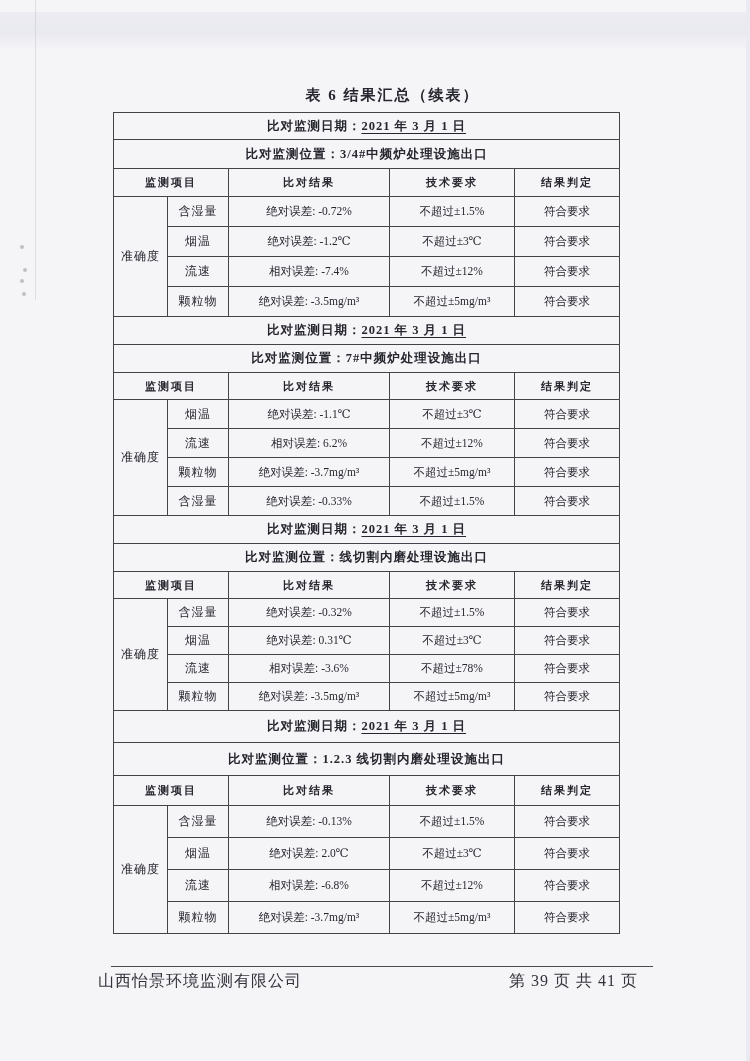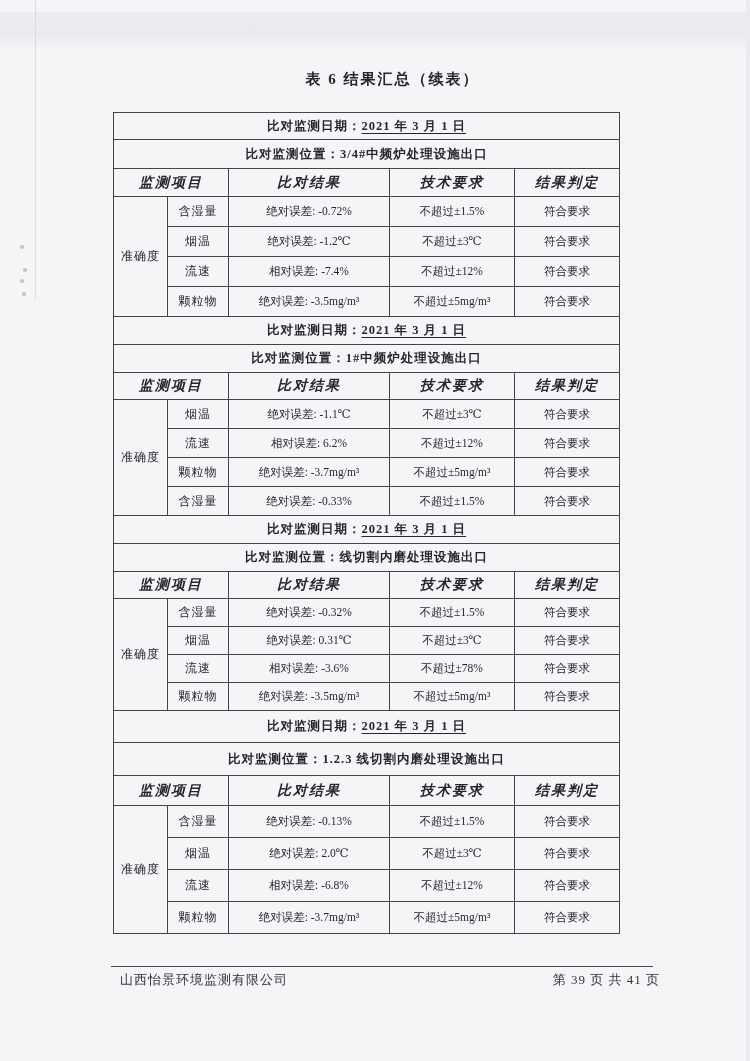--- a/index.html
+++ b/index.html
@@ -10,55 +10,55 @@
     color:#26262e;
   }
   
   .scan-topband{position:absolute;left:0;top:12px;width:750px;height:38px;
     background:linear-gradient(180deg,#ececf2 0%,#e9e9f0 55%,#f5f5f8 100%);}
   .scan-line{position:absolute;left:35px;top:0;width:1px;height:300px;background:#c9c9d4;opacity:.55;}
   .scan-rightedge{position:absolute;right:0;top:0;width:4px;height:1061px;background:#eaeaf0;}
   .speck{position:absolute;width:4px;height:4px;border-radius:50%;background:#8a8a94;opacity:.5;}
 
   .doc-title{
-    position:absolute;top:70px;left:140px;width:505px;
+    position:absolute;top:86px;left:140px;width:505px;
     text-align:center;font-weight:bold;font-size:15px;letter-spacing:2px;
   }
 
   table.results{
     position:absolute;left:113px;top:112px;
     border-collapse:collapse;table-layout:fixed;width:506px;
     font-size:12px;
   }
   table.results td{
     border:1px solid #43434a;
     text-align:center;vertical-align:middle;
     padding:0;overflow:hidden;white-space:nowrap;
   }
   td.full{font-weight:bold;font-size:12.5px;letter-spacing:1px;}
-  td.hdr{font-weight:bold;font-size:14px;letter-spacing:2px;font-style:italic;}
+  td.hdr{font-weight:bold;font-size:11px;letter-spacing:2px;}
   td.cat{font-size:12px;letter-spacing:1px;}
   td.item{font-size:12px;letter-spacing:1px;}
   td.val{font-size:11.5px;margin-left:6px;}
   .u{text-decoration:underline;text-underline-offset:3px;}
 
   
   tbody.s1 tr.r-date td{height:26px;} tbody.s1 tr.r-pos td{height:28px;}
   tbody.s1 tr.r-hdr td{height:27px;}  tbody.s1 tr.r-data td{height:29px;}
   tbody.s2 tr.r-date td{height:27px;} tbody.s2 tr.r-pos td{height:27px;}
   tbody.s2 tr.r-hdr td{height:26px;}  tbody.s2 tr.r-data td{height:28px;}
   tbody.s3 tr.r-date td{height:27px;} tbody.s3 tr.r-pos td{height:27px;}
   tbody.s3 tr.r-hdr td{height:26px;}  tbody.s3 tr.r-data td{height:27px;}
   tbody.s4 tr.r-date td{height:31px;} tbody.s4 tr.r-pos td{height:32px;}
   tbody.s4 tr.r-hdr td{height:29px;}  tbody.s4 tr.r-data td{height:31px;}
 
   .footer-rule{position:absolute;left:111px;top:966px;width:542px;height:1px;background:#4a4a52;}
-  .footer-row{position:absolute;left:120px;top:971px;width:540px;
+  .footer-row{position:absolute;left:98px;top:971px;width:540px;
     display:flex;justify-content:space-between;align-items:flex-start;
-    font-size:13px;color:#33333b;letter-spacing:1px;}
+    font-size:16px;color:#33333b;letter-spacing:1px;}
 </style>
 </head>
 <body>
 
 <div class="scan-topband"></div>
 <div class="scan-line"></div>
 <div class="scan-rightedge"></div>
 <div class="speck" style="left:20px;top:245px;"></div>
 <div class="speck" style="left:23px;top:268px;"></div>
 <div class="speck" style="left:20px;top:279px;"></div>
@@ -113,21 +113,21 @@
       <td class="val">不超过±5mg/m³</td>
       <td class="val">符合要求</td>
     </tr>
   </tbody>
 
   <tbody class="s2">
     <tr class="r-date">
       <td class="full" colspan="5"><span>比对监测日期：</span><span class="u">2021 年 3 月 1 日</span></td>
     </tr>
     <tr class="r-pos">
-      <td class="full" colspan="5">比对监测位置：1#中频炉处理设施出口</td>
+      <td class="full" colspan="5">比对监测位置：7#中频炉处理设施出口</td>
     </tr>
     <tr class="r-hdr">
       <td class="hdr" colspan="2">监测项目</td>
       <td class="hdr">比对结果</td>
       <td class="hdr">技术要求</td>
       <td class="hdr">结果判定</td>
     </tr>
     <tr class="r-data">
       <td class="cat" rowspan="4">准确度</td>
       <td class="item">烟温</td>

